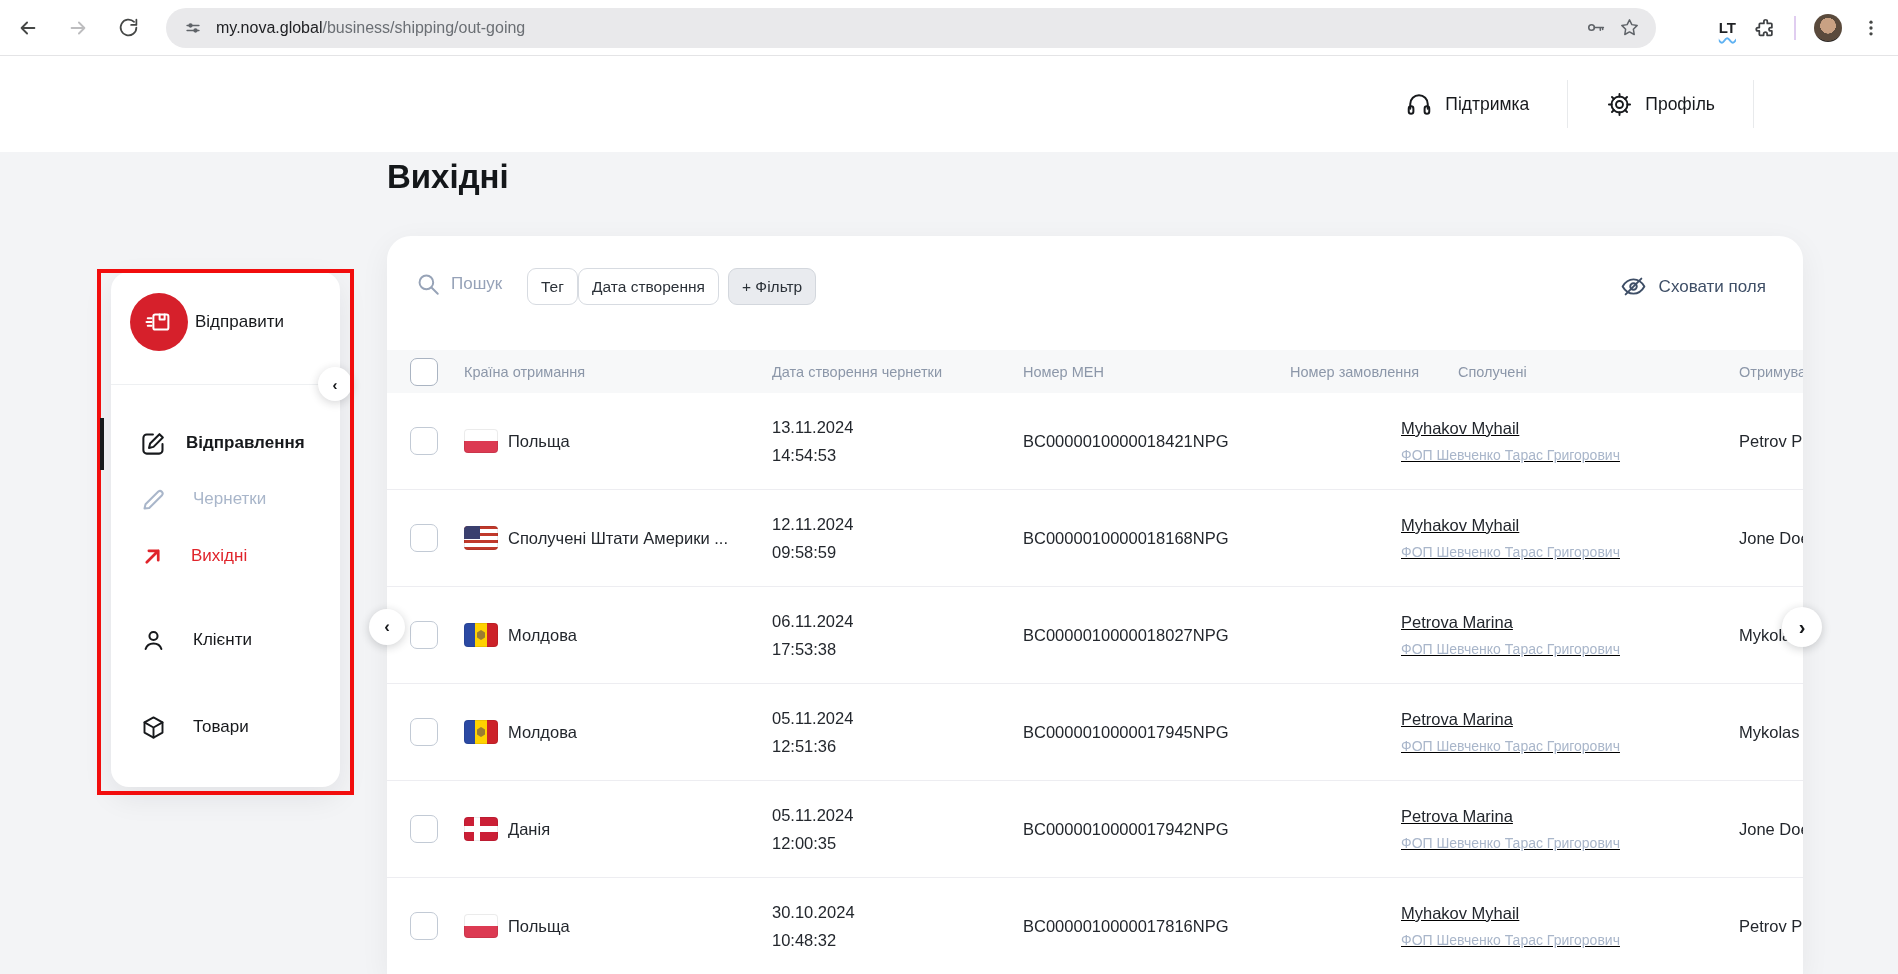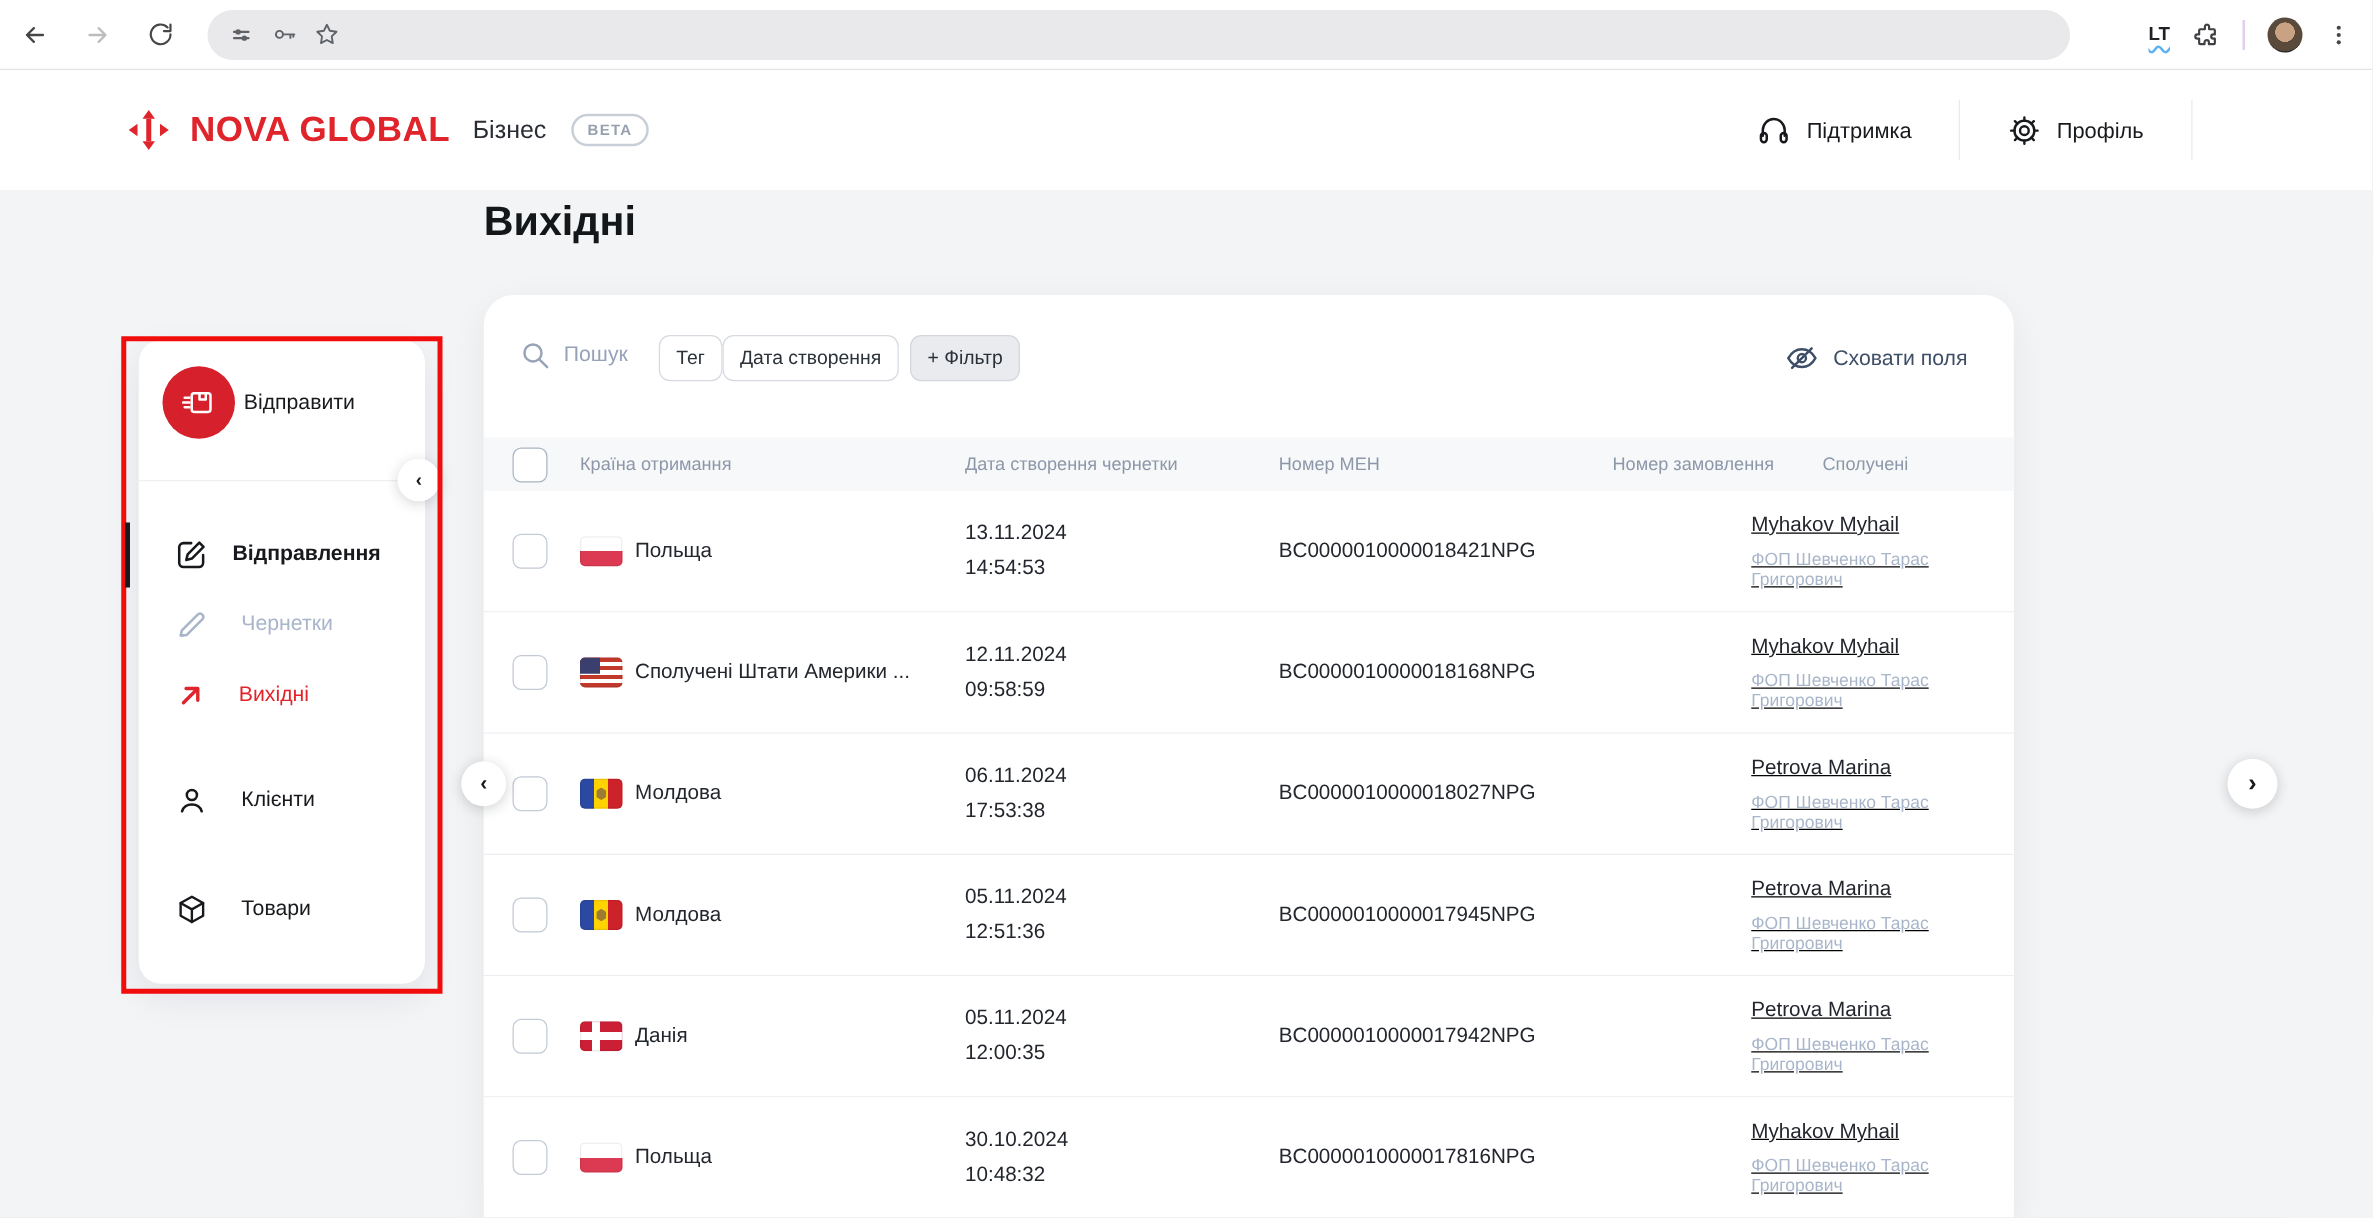--- a/index.html
+++ b/index.html
@@ -49,21 +49,21 @@
   .collapse-btn { position:absolute; left:207px; top:95px; width:34px; height:34px; border-radius:50%;
                   background:#fff; box-shadow:0 2px 10px rgba(25,28,35,.18); display:flex; align-items:center;
                   justify-content:center; font-size:15px; font-weight:700; color:#17191c; cursor:pointer; z-index:12; }
   .s-item { position:absolute; left:29px; display:flex; align-items:center; gap:26px; height:40px; cursor:pointer; }
   .s-item .lbl { font-size:17px; color:#17191c; }
   .s-item.bold .lbl { font-weight:700; }
   .s-item.muted .lbl { color:#a9b6ca; }
   .s-item.active .lbl { color:#e0242b; font-weight:500; }
 
   
-  .content-card { position:absolute; left:387px; top:236px; width:1224px; height:738px; background:#fff;
+  .content-card { position:absolute; left:387px; top:236px; width:1416px; height:738px; background:#fff;
                   border-radius:24px 24px 0 0; box-shadow:0 8px 30px rgba(25,28,35,.06); overflow:hidden; }
   .toolbar { position:absolute; left:0; top:28px; right:0; height:50px; }
   .search { position:absolute; left:28px; top:7px; display:flex; align-items:center; gap:10px; }
   .search input { border:none; outline:none; font-size:17px; color:#3a4354; width:140px; background:transparent;
                   font-family:"Liberation Sans",sans-serif; }
   .search input::placeholder { color:#96a2b8; }
   .chip { position:absolute; top:4px; height:37px; display:flex; align-items:center; padding:0 13px;
           border:1px solid #d7dbe1; border-radius:9px; background:#fff; font-size:15.5px; color:#2b3138; cursor:pointer; }
   .chip.filled { background:#e9ebef; border-color:#d3d7dd; }
   .chip-tag { left:140px; }
@@ -140,20 +140,21 @@
     </span>
     <div class="url-pill">
       <span class="pill-ic">
         <svg width="20" height="20" viewBox="0 0 24 24" fill="#5f6368">
             <rect x="4" y="8" width="16" height="2" rx="1"></rect>
             <circle cx="9" cy="9" r="2.6"></circle>
             <rect x="4" y="14" width="16" height="2" rx="1"></rect>
             <circle cx="15" cy="15" r="2.6"></circle>
           </svg>
       </span>
+      <span class="url-text"><span>my.nova.global</span><span class="path">/business/shipping/out-going</span></span>
       <span class="pill-ic">
         <svg width="21" height="21" viewBox="0 0 24 24" fill="none" stroke="#5f6368" stroke-width="1.8" stroke-linecap="round">
             <circle cx="7.5" cy="12" r="3.2"></circle>
             <path d="M10.7 12H21M17.5 12v3.2M20.2 12v2.2"></path>
           </svg>
       </span>
       <span class="pill-ic">
         <svg width="21" height="21" viewBox="0 0 24 24" fill="none" stroke="#5f6368" stroke-width="1.7" stroke-linejoin="round">
             <path d="M12 3.2l2.7 5.5 6.1.9-4.4 4.3 1 6.1-5.4-2.9-5.4 2.9 1-6.1L3.2 9.6l6.1-.9z"></path>
           </svg>
@@ -172,34 +173,20 @@
         <svg width="20" height="20" viewBox="0 0 24 24" fill="#454746">
             <circle cx="12" cy="5" r="2"></circle>
             <circle cx="12" cy="12" r="2"></circle>
             <circle cx="12" cy="19" r="2"></circle>
           </svg>
       </span>
     </div>
   </div>
 
   <div class="appbar">
-    <div class="brand-wrap">
-      <span>
-        <svg width="38" height="38" viewBox="0 0 38 38" fill="#e0242b">
-            <rect x="17" y="10" width="4" height="18"></rect>
-            <polygon points="19,3 24,10 14,10"></polygon>
-            <polygon points="19,35 24,28 14,28"></polygon>
-            <polygon points="3,19 10,14 10,24"></polygon>
-            <polygon points="35,19 28,14 28,24"></polygon>
-          </svg>
-      </span>
-      <span class="brand-name">NOVA GLOBAL</span>
-      <span class="brand-product">Бізнес</span>
-      <span class="beta">BETA</span>
-    </div>
     <div class="appbar-right">
       <div class="ab-item">
         <span>
           <svg width="28" height="28" viewBox="0 0 24 24" fill="none" stroke="#17191c" stroke-width="1.7" stroke-linecap="round" stroke-linejoin="round">
               <path d="M4.5 16v-4a7.5 7.5 0 0 1 15 0v4"></path>
               <rect x="3.2" y="14" width="4" height="6.4" rx="2"></rect>
               <rect x="16.8" y="14" width="4" height="6.4" rx="2"></rect>
             </svg>
         </span>
         <span>Підтримка</span>

